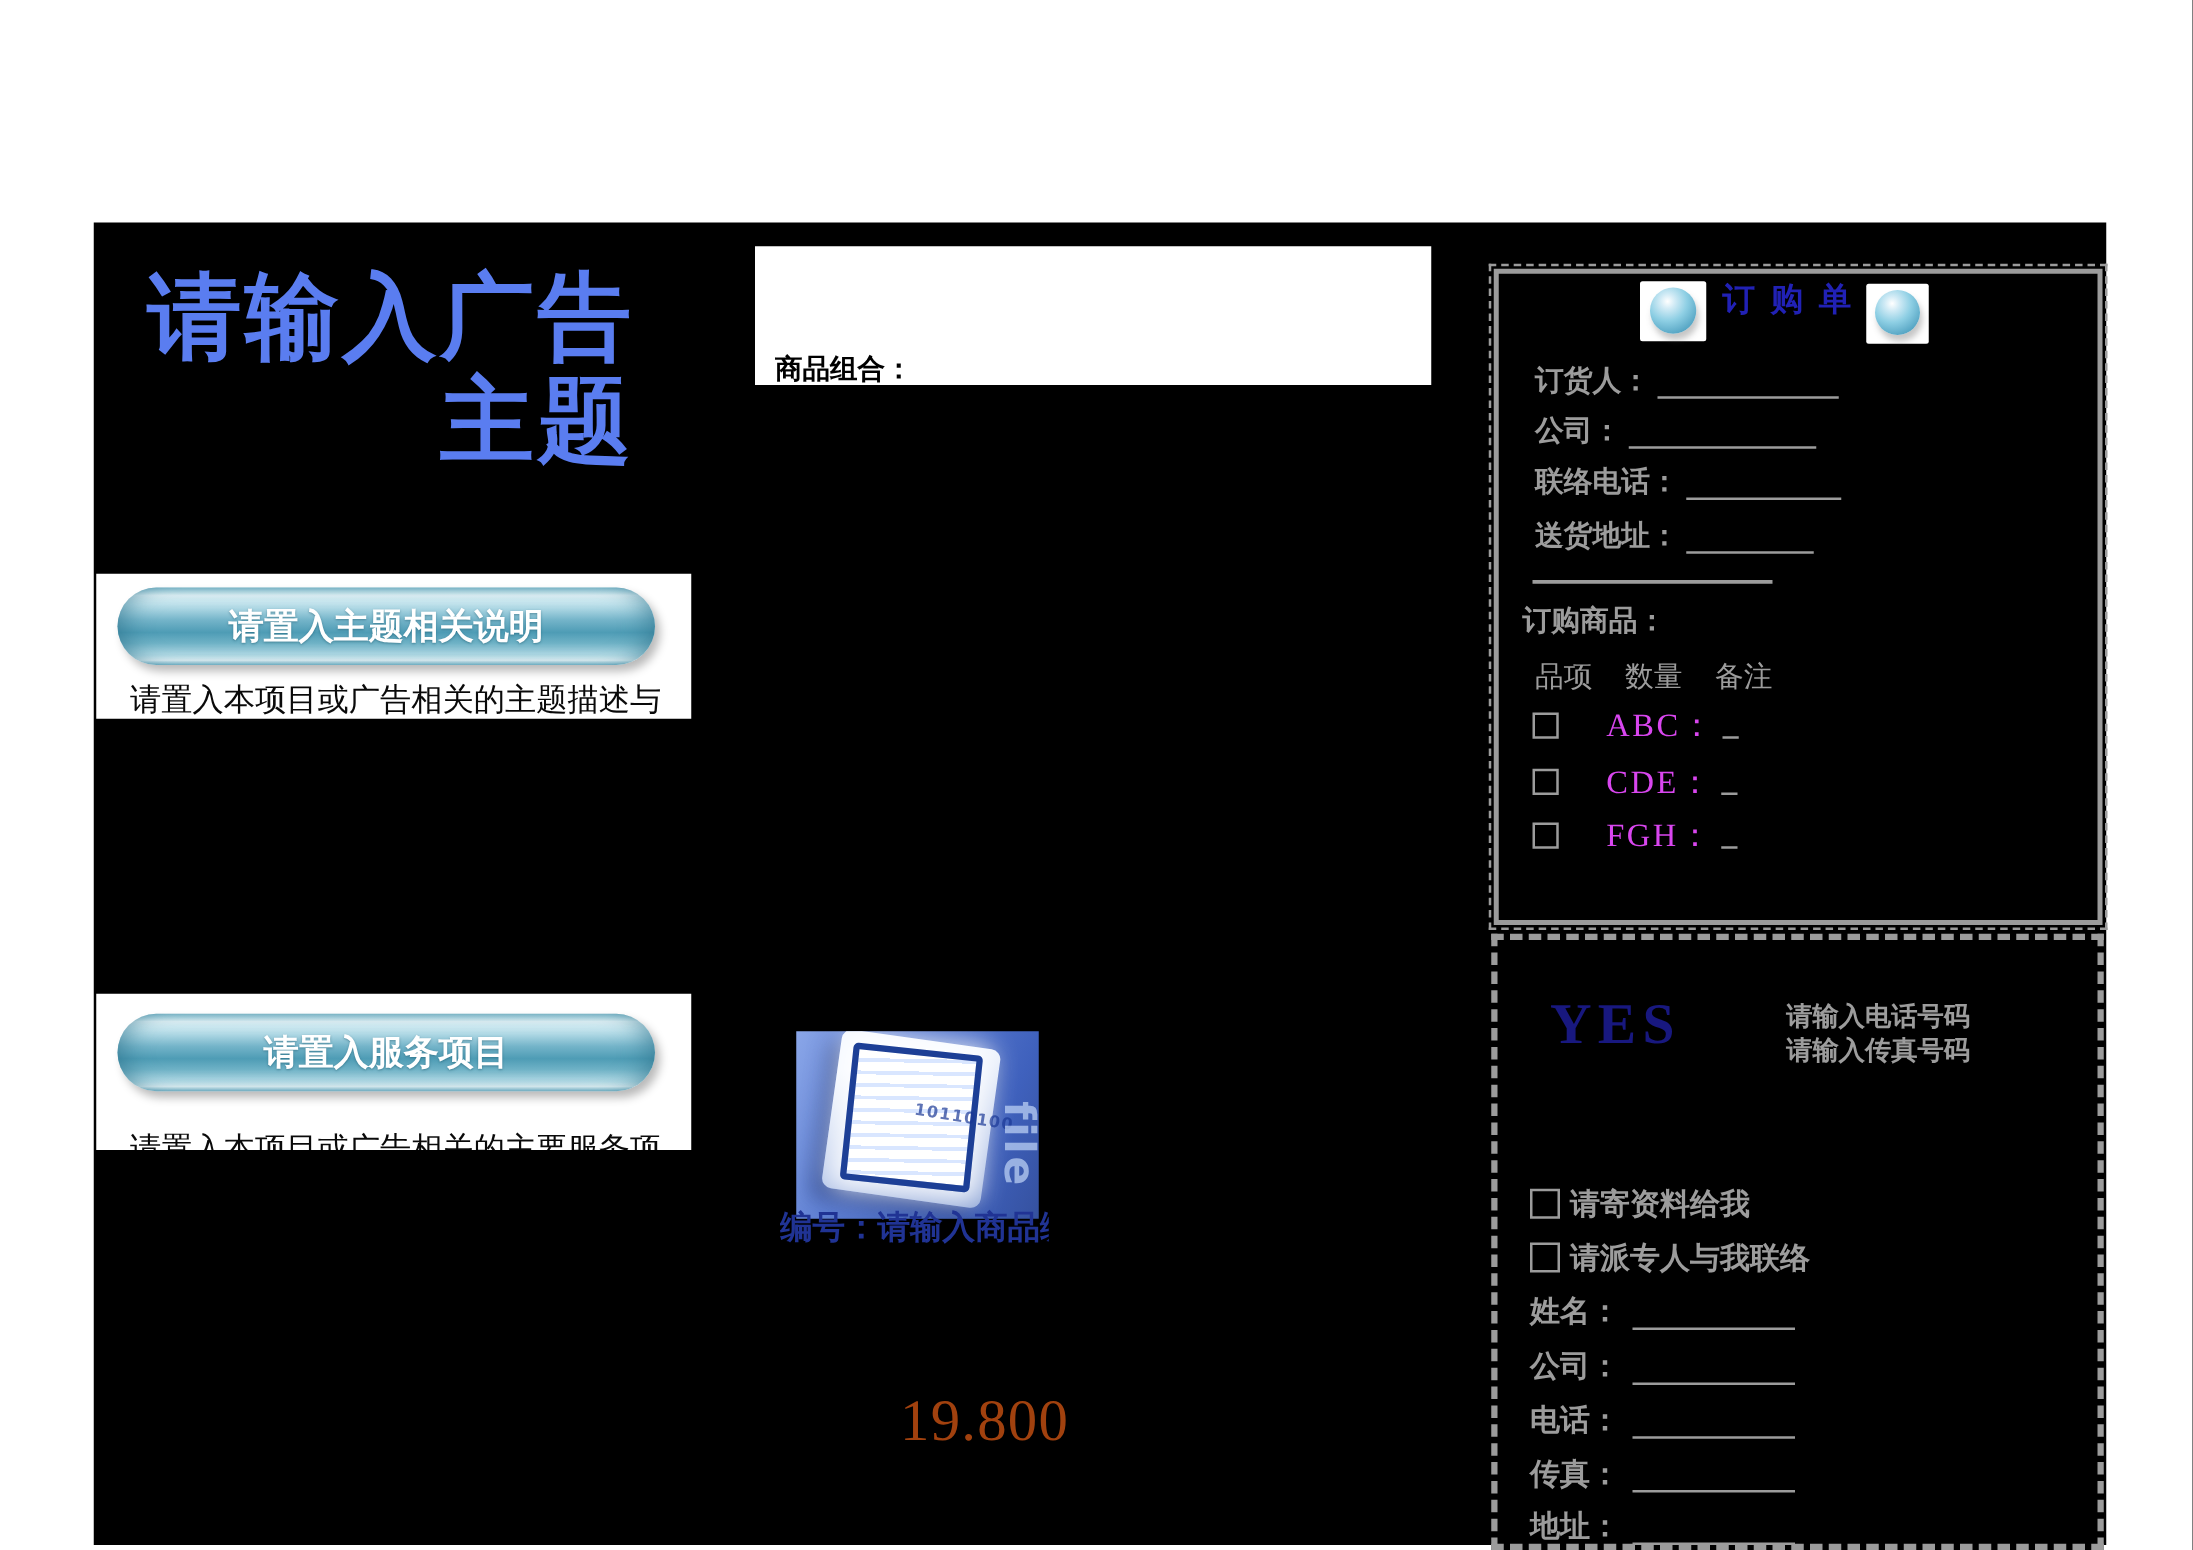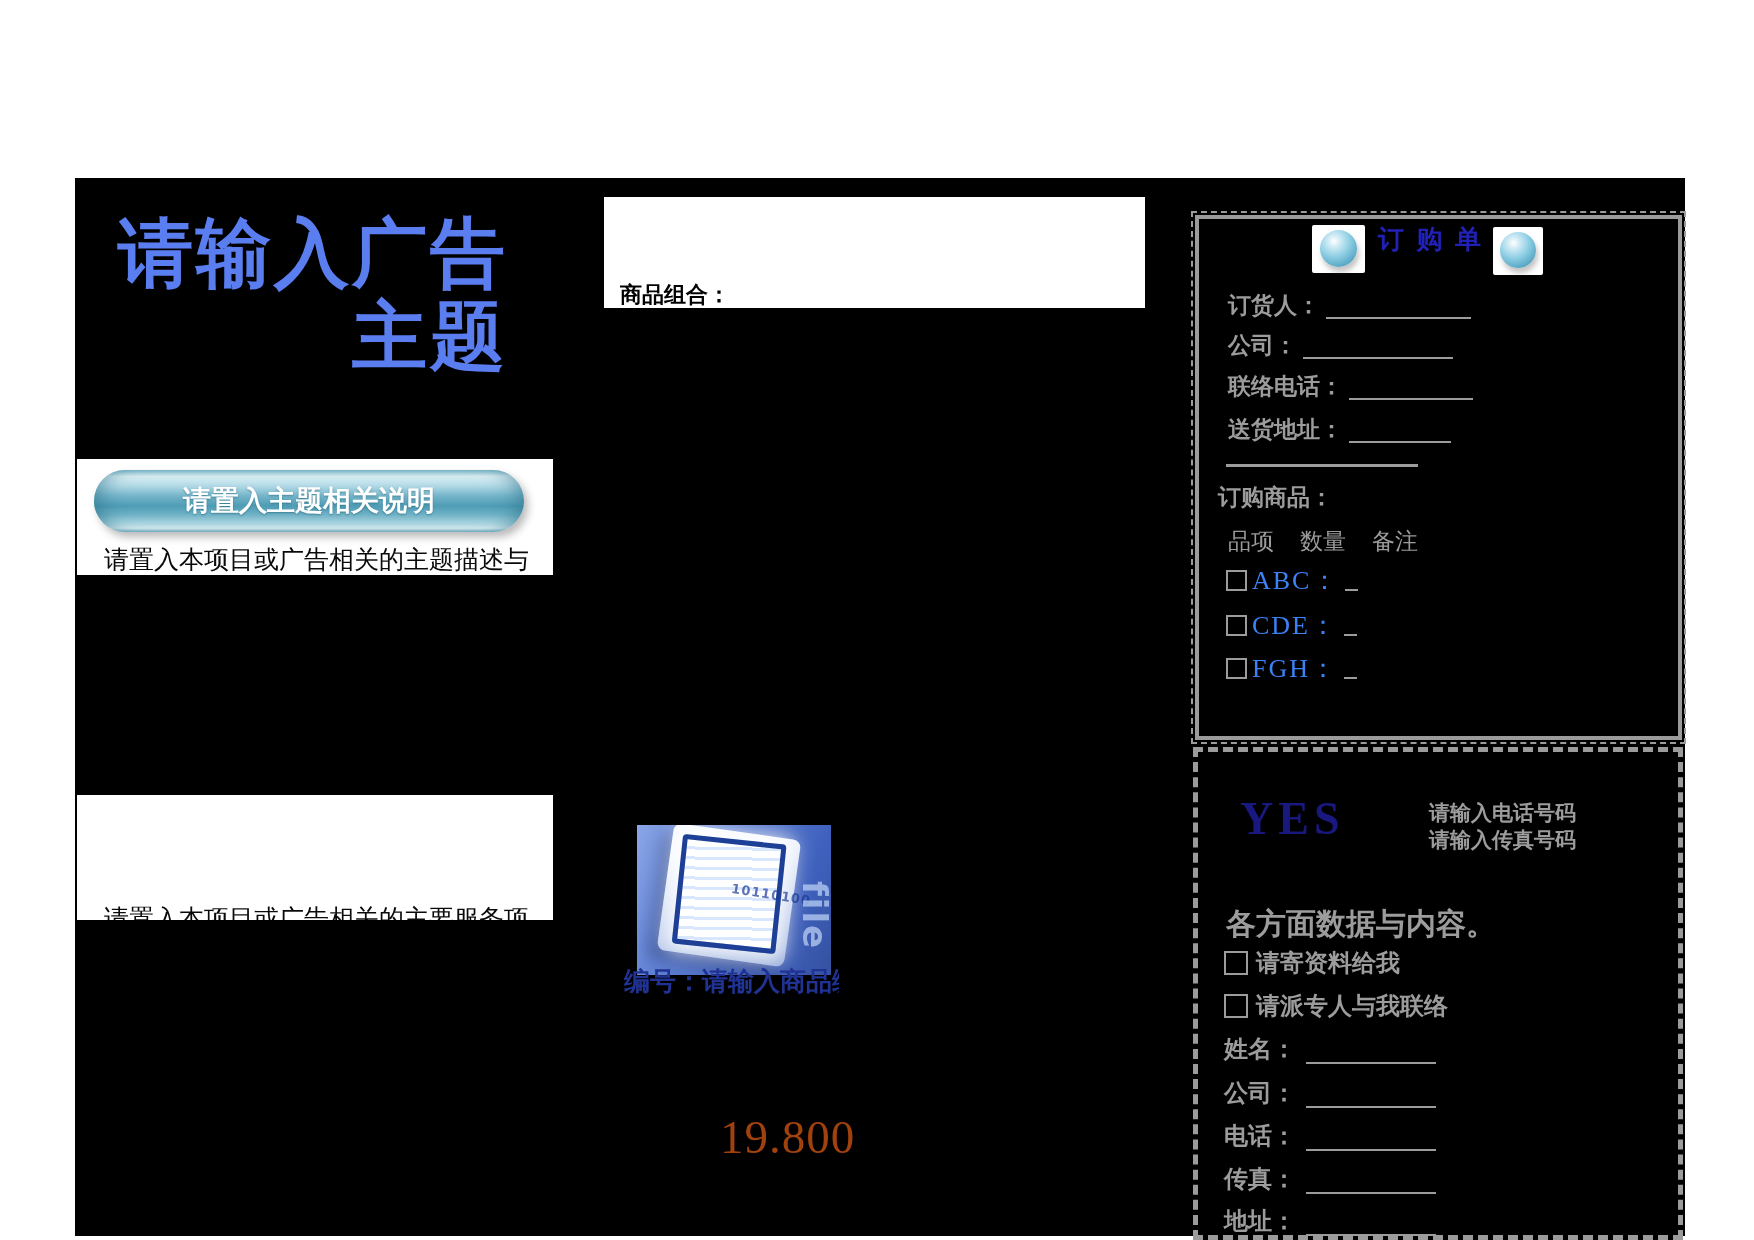--- a/index.html
+++ b/index.html
@@ -68,21 +68,21 @@
       font-family:"Liberation Serif","DejaVu Serif",serif;}
   .row{position:absolute;display:flex;align-items:flex-end;}
   .row .lbl{font-size:23px;font-weight:700;color:#9c9c9c;line-height:28px;white-space:nowrap;}
   .uline{display:inline-block;border-bottom:2px solid #9c9c9c;height:24px;margin-left:6px;}
   .loneline{position:absolute;border-bottom:3px solid #9c9c9c;height:0;}
   .cols{position:absolute;font-size:23px;font-weight:400;color:#9c9c9c;}
   .cols span{margin-right:26px;}
   .item{position:absolute;display:flex;align-items:center;
       font-family:"Liberation Serif","DejaVu Serif",serif;}
   .cbox{display:inline-block;width:17px;height:17px;border:2px solid #9c9c9c;margin-right:5px;cursor:pointer;}
-  .item .ilbl{font-size:26px;color:#3b82f6;letter-spacing:2px;}
+  .item .ilbl{font-size:26px;color:#d946ef;letter-spacing:2px;margin-left:33px;}
   .uscore{display:inline-block;width:13px;border-bottom:2px solid #9c9c9c;height:18px;margin-left:6px;}
 
   
   .reply-box{left:1193px;top:747px;width:490px;height:493px;box-sizing:border-box;
       border:5px dashed #9b9b9b;background:#000;}
   .yes{position:absolute;left:42px;top:40px;font-size:46px;font-weight:700;color:#18187f;
       letter-spacing:5px;font-family:"Liberation Serif","DejaVu Serif",serif;}
   .hints{position:absolute;left:231px;top:48px;font-size:21px;font-weight:700;
       color:#9c9c9c;line-height:27px;white-space:nowrap;}
   .msg{position:absolute;font-size:30px;font-weight:700;color:#9c9c9c;white-space:nowrap;}
@@ -103,20 +103,21 @@
 <div class="panel panel-a">
   <div class="abs combo-label">商品组合：</div>
 </div>
 
 <div class="panel panel-b">
   <div class="pill pill-b">请置入主题相关说明</div>
   <div class="abs panel-body">请置入本项目或广告相关的主题描述与</div>
 </div>
 
 <div class="panel panel-c">
+  <div class="pill pill-c">请置入服务项目</div>
   <div class="abs panel-body-c">请置入本项目或广告相关的主要服务项</div>
 </div>
 
 <div class="abs product-img">
   <div class="monitor-casing">
     <div class="monitor-screen"></div>
   </div>
   <div class="screen-code">10110100</div>
   <div class="file-label">file</div>
 </div>
@@ -173,21 +174,20 @@
     <span class="uscore"></span>
   </div>
 </div>
 
 <div class="abs reply-box">
   <div class="yes">YES</div>
   <div class="hints">
     <div>请输入电话号码</div>
     <div>请输入传真号码</div>
   </div>
-  <div class="msg" style="left:28px;top:152px;">各方面数据与内容。</div>
 
   <div class="opt" style="left:26px;top:195px;">
     <span class="cbox2"></span>
     <span class="olbl">请寄资料给我</span>
   </div>
   <div class="opt" style="left:26px;top:238px;">
     <span class="cbox2"></span>
     <span class="olbl">请派专人与我联络</span>
   </div>
 

